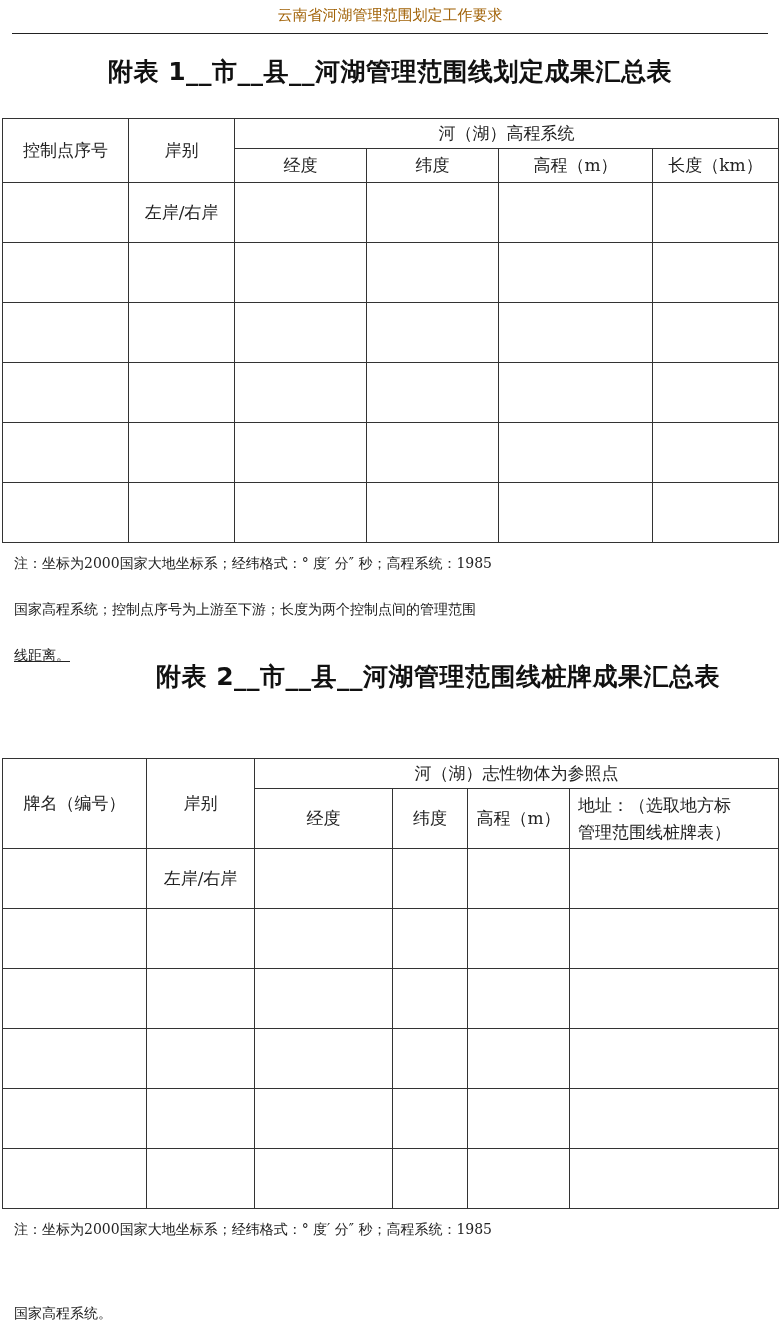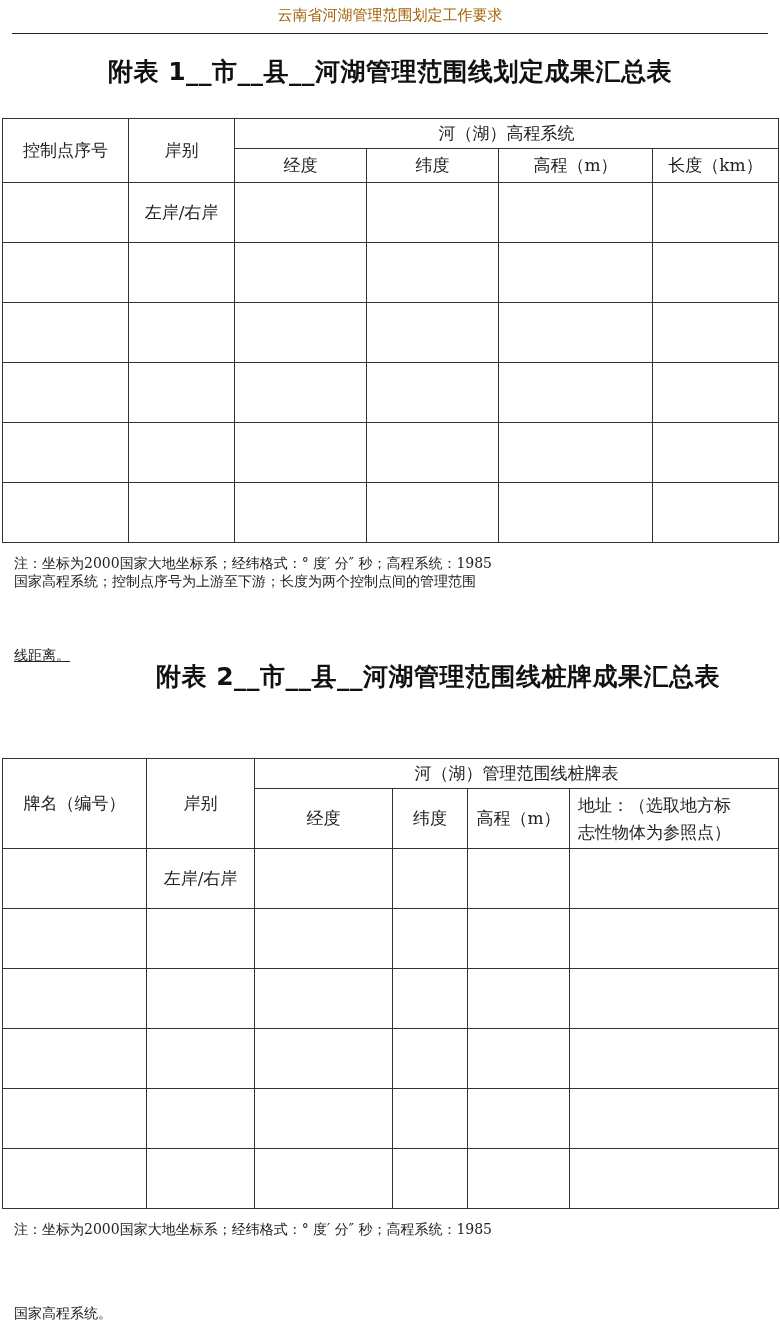--- a/index.html
+++ b/index.html
@@ -92,47 +92,47 @@
     <td></td>
     <td></td>
     <td></td>
     <td></td>
     <td></td>
   </tr>
 </tbody>
   </table>
 
 <div class="note" style="top:555px;">注：坐标为2000国家大地坐标系；经纬格式：°  度′  分″  秒；高程系统：1985</div>
-<div class="note" style="top:573px;">国家高程系统；控制点序号为上游至下游；长度为两个控制点间的管理范围</div>
+<div class="note" style="top:601px;">国家高程系统；控制点序号为上游至下游；长度为两个控制点间的管理范围</div>
 <div class="note" style="top:647px;text-decoration:underline;">线距离。</div>
 
 <div class="title" style="top:660px;padding-left:48px;">附表 2__市__县__河湖管理范围线桩牌成果汇总表</div>
 
 <table class="grid" style="top:758px; left:2px; width:776px;">
   <colgroup>
     <col style="width:144px">
       <col style="width:108px">
       <col style="width:138px">
     <col style="width:75px">
       <col style="width:102px">
       <col style="width:209px">
   </colgroup>
   <tbody>
       <tr style="height:30px;">
     <td rowspan="2">牌名（编号）</td>
     <td rowspan="2">岸别</td>
-    <td colspan="4">河（湖）管理范围线桩牌表</td>
+    <td colspan="4">河（湖）志性物体为参照点</td>
   </tr>
   <tr style="height:60px;">
     <td>经度</td>
     <td>纬度</td>
     <td>高程（m）</td>
     <td class="addr">
       <div>地址：（选取地方标</div>
-      <div>志性物体为参照点）</div>
+      <div>管理范围线桩牌表）</div>
     </td>
   </tr>
   <tr style="height:60px;">
     <td></td>
     <td>左岸/右岸</td>
     <td></td>
     <td></td>
     <td></td>
     <td></td>
   </tr>

